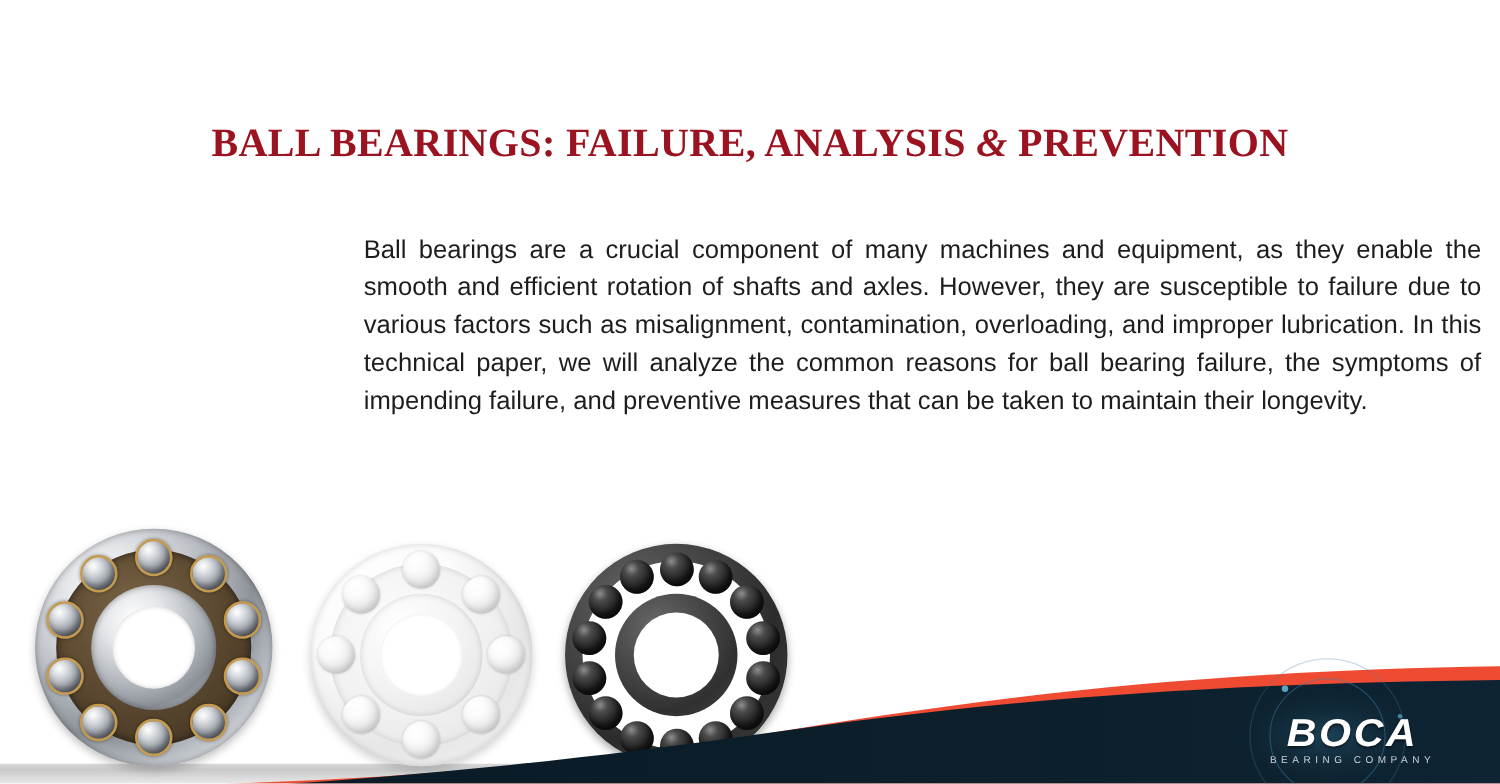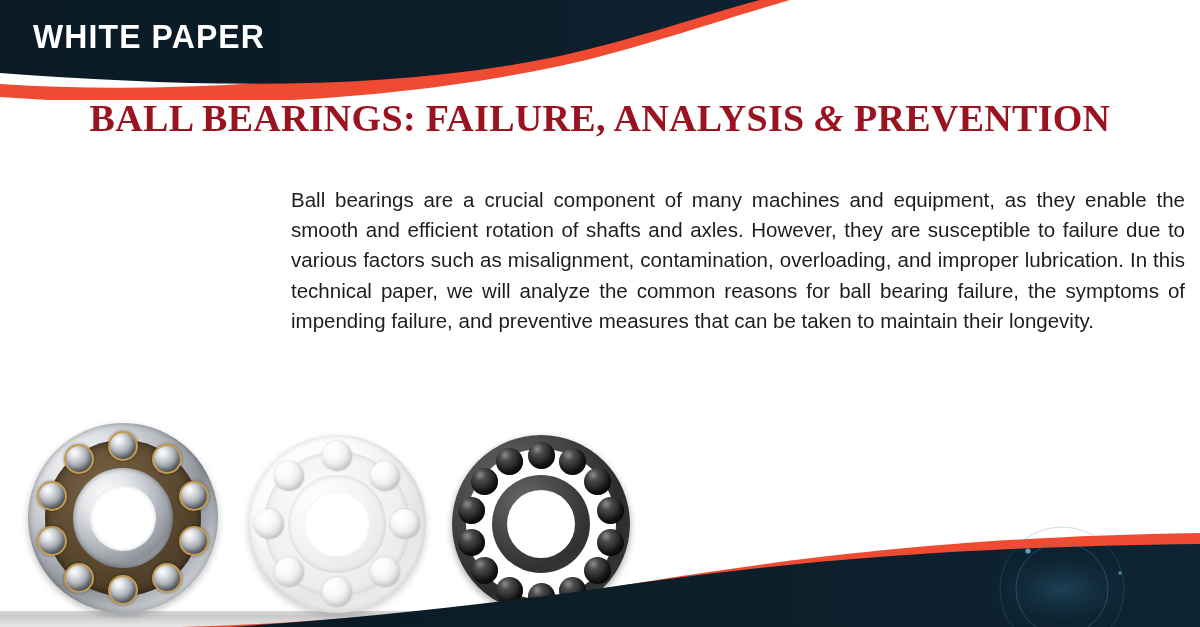--- a/index.html
+++ b/index.html
@@ -28,21 +28,21 @@
     white-space:nowrap;
     line-height:42px;
   }
 
   
   .title{
     position:absolute;left:0;top:96px;width:1200px;
     text-align:center;
     color:#9b1320;
     font-family:"Liberation Serif", serif;
-    font-size:38px;
+    font-size:32px;
     font-weight:bold;
     letter-spacing:0.3px;
     white-space:nowrap;
   }
   .title .amp{font-style:italic;font-weight:bold;}
 
   
   .body-copy{
     position:absolute;
     left:291px;top:172px;width:894px;
@@ -178,36 +178,20 @@
     letter-spacing:3.6px;
     line-height:11px;
     margin-top:-1px;
   }
 </style>
 </head>
 <body>
 
 <div class="page">
 
-  <div class="header-wrap">
-    <svg viewBox="0 0 1200 100" preserveAspectRatio="none">
-      <defs>
-        <linearGradient id="navyGrad" x1="0" y1="0" x2="1" y2="0">
-          <stop offset="0" stop-color="#0a1b26"></stop>
-          <stop offset="0.55" stop-color="#0b1d28"></stop>
-          <stop offset="1" stop-color="#0d2230"></stop>
-        </linearGradient>
-      </defs>
-
-      <path d="M0,84 C180,96 380,78 560,48 C660,31 700,12 760,-6 L790,-6 L790,0 C700,26 640,48 560,66 C380,104 180,110 0,97 Z" fill="#ef4b33"></path>
-
-      <path d="M0,0 L760,0 C700,16 640,38 560,56 C380,94 180,86 0,73 Z" fill="url(#navyGrad)"></path>
-    </svg>
-    <div class="wp-label">WHITE PAPER</div>
-  </div>
 
   <div class="title">
     <span>BALL BEARINGS: FAILURE, ANALYSIS </span><span class="amp">&amp;</span><span> PREVENTION</span>
   </div>
 
   <div class="body-copy">Ball bearings are a crucial component of many machines and equipment, as they enable the smooth and efficient rotation of shafts and axles. However, they are susceptible to failure due to various factors such as misalignment, contamination, overloading, and improper lubrication. In this technical paper, we will analyze the common reasons for ball bearing failure, the symptoms of impending failure, and preventive measures that can be taken to maintain their longevity.</div>
 
   <div class="bearings">
     <div class="ground"></div>
 
@@ -285,15 +269,19 @@
 
       <g>
         <ellipse cx="1062" cy="82" rx="86" ry="44" fill="url(#logoGlow)"></ellipse>
         <circle cx="1062" cy="82" r="46" fill="none" stroke="#3f7fa3" stroke-opacity="0.45" stroke-width="1"></circle>
         <circle cx="1062" cy="82" r="62" fill="none" stroke="#3f7fa3" stroke-opacity="0.28" stroke-width="1"></circle>
         <circle cx="1028" cy="44" r="2.6" fill="#6fc3e8" fill-opacity="0.8"></circle>
         <circle cx="1120" cy="66" r="1.8" fill="#6fc3e8" fill-opacity="0.6"></circle>
       </g>
     </svg>
 
+    <div class="logo">
+      <div class="logo-mark">BOCA</div>
+      <div class="logo-tag">BEARING COMPANY</div>
+    </div>
   </div>
 
 </div>
 
 </body></html>

